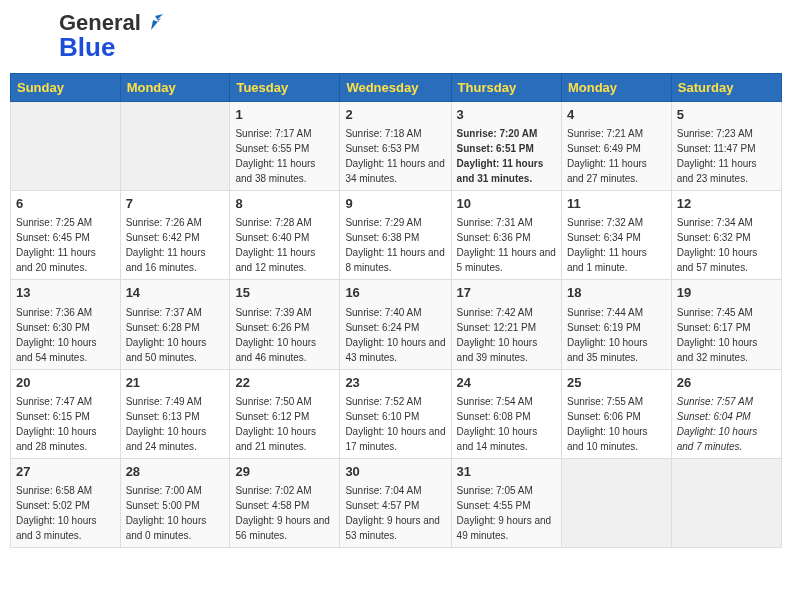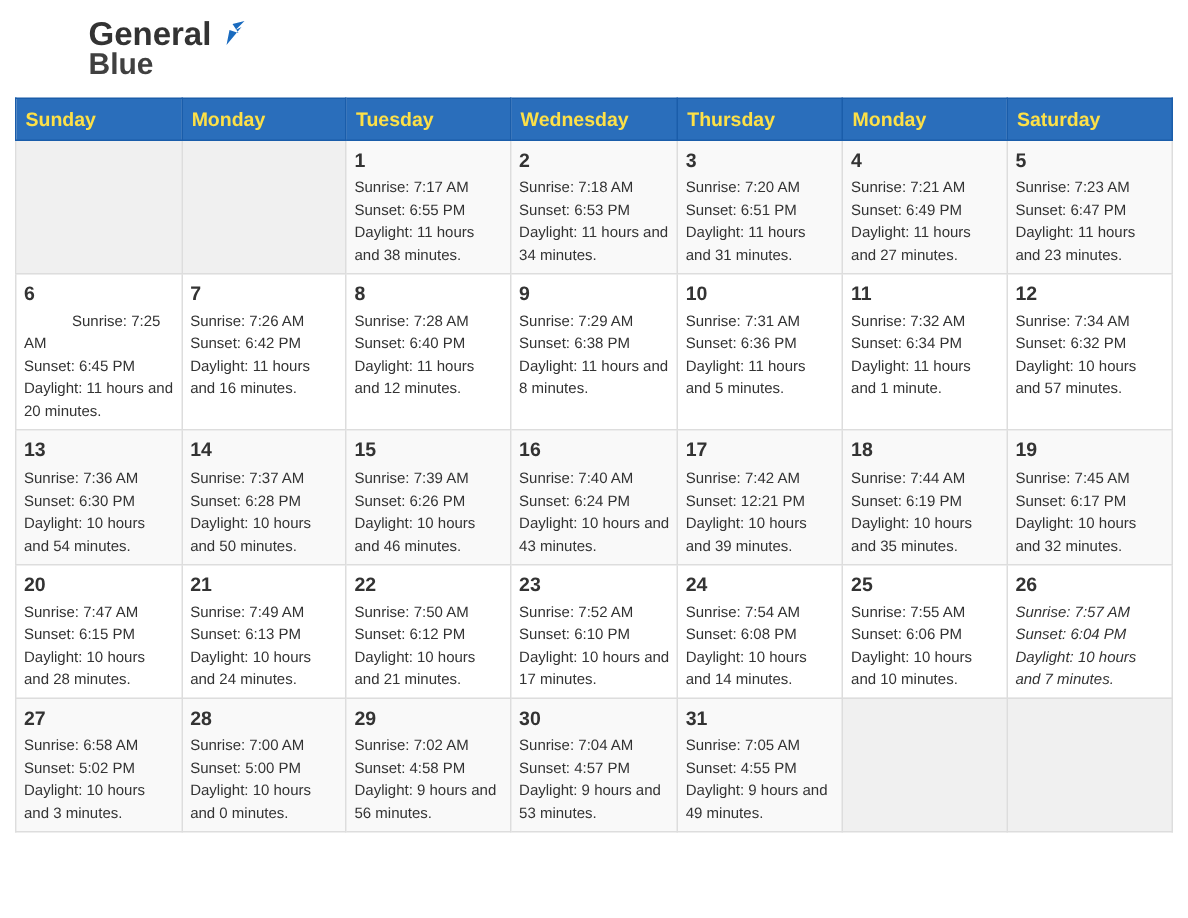--- a/index.html
+++ b/index.html
@@ -90,21 +90,21 @@
 <div class="header">
   <div class="logo">
     <div class="logo-row">
       <div style="display:flex; flex-direction:column; align-items:flex-start;">
         <div style="display:flex; align-items:center;">
           <span style="font-size:22px; font-weight:bold; color:#333;">General</span>
           <svg width="22" height="22" viewBox="0 0 22 22" style="margin-left:2px;">
             <polygon points="8,18 18,6 14,8 20,2 12,4 16,10 10,8" fill="#1a6bbf"></polygon>
           </svg>
         </div>
-        <span style="font-size:20px; font-weight:bold; color:#404040; margin-top:-4px;">Blue</span>
+        <span style="font-size:26px; font-weight:bold; color:#1d4ed8; margin-top:-4px;">Blue</span>
       </div>
     </div>
   </div>
   <div class="title-area">
     <div class="month-title"></div>
     <div class="location"></div>
   </div>
 </div>
 
 <table class="calendar">
@@ -122,32 +122,32 @@
   <tbody id="calendar-body">
   <tr>
         <td class="empty-cell"></td>
         <td class="empty-cell"></td>
         <td><span class="day-number">1</span><span class="day-info" style="white-space: pre-line;">Sunrise: 7:17 AM
 Sunset: 6:55 PM
 Daylight: 11 hours and 38 minutes.</span></td>
         <td><span class="day-number">2</span><span class="day-info" style="white-space: pre-line;">Sunrise: 7:18 AM
 Sunset: 6:53 PM
 Daylight: 11 hours and 34 minutes.</span></td>
-        <td><span class="day-number">3</span><span class="day-info" style="white-space: pre-line;">Sunrise: 7:20 AM
+        <td><span class="day-number">3</span><span class="day-info" style="white-space: pre-line; font-weight: bold;">Sunrise: 7:20 AM
 Sunset: 6:51 PM
 Daylight: 11 hours and 31 minutes.</span></td>
         <td><span class="day-number">4</span><span class="day-info" style="white-space: pre-line;">Sunrise: 7:21 AM
 Sunset: 6:49 PM
 Daylight: 11 hours and 27 minutes.</span></td>
         <td><span class="day-number">5</span><span class="day-info" style="white-space: pre-line;">Sunrise: 7:23 AM
-Sunset: 6:47 PM
+Sunset: 11:47 PM
 Daylight: 11 hours and 23 minutes.</span></td>
       </tr>
       <tr>
-        <td><span class="day-number">6</span><span class="day-info" style="white-space: pre-line; margin-left: 32px;">Sunrise: 7:25 AM
+        <td><span class="day-number">6</span><span class="day-info" style="white-space: pre-line;">Sunrise: 7:25 AM
 Sunset: 6:45 PM
 Daylight: 11 hours and 20 minutes.</span></td>
         <td><span class="day-number">7</span><span class="day-info" style="white-space: pre-line;">Sunrise: 7:26 AM
 Sunset: 6:42 PM
 Daylight: 11 hours and 16 minutes.</span></td>
         <td><span class="day-number">8</span><span class="day-info" style="white-space: pre-line;">Sunrise: 7:28 AM
 Sunset: 6:40 PM
 Daylight: 11 hours and 12 minutes.</span></td>
         <td><span class="day-number">9</span><span class="day-info" style="white-space: pre-line;">Sunrise: 7:29 AM
 Sunset: 6:38 PM

